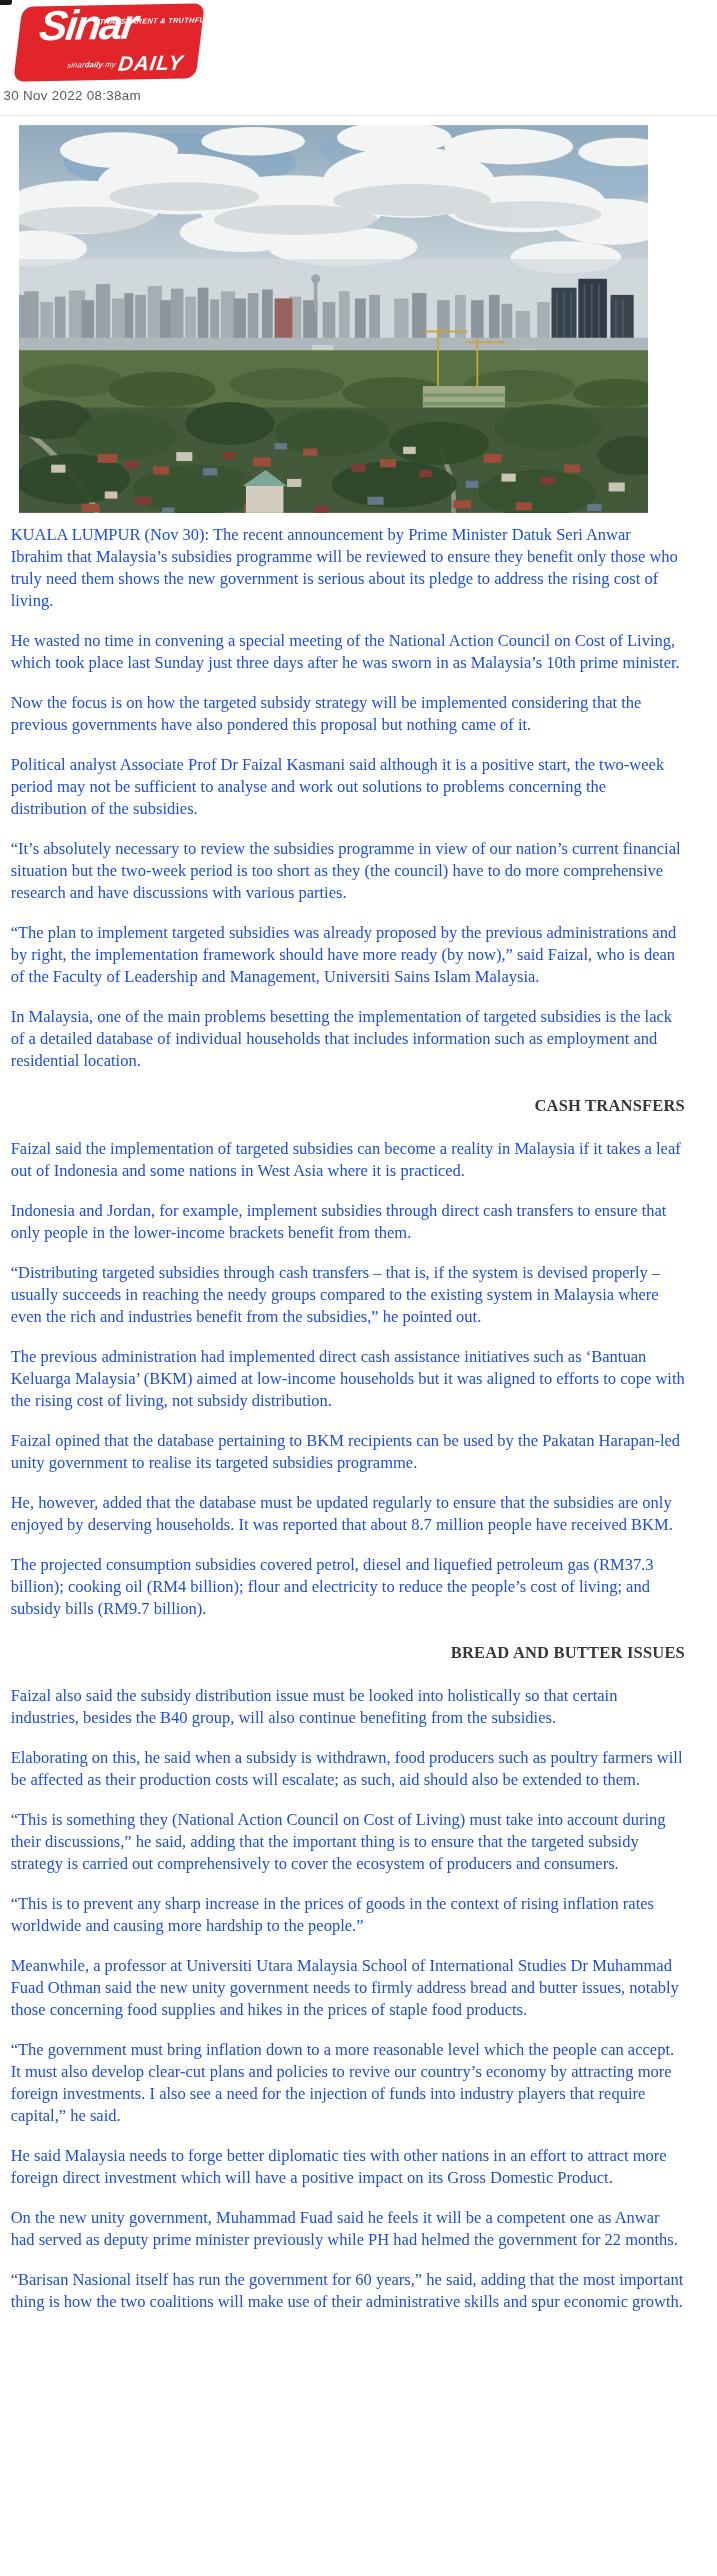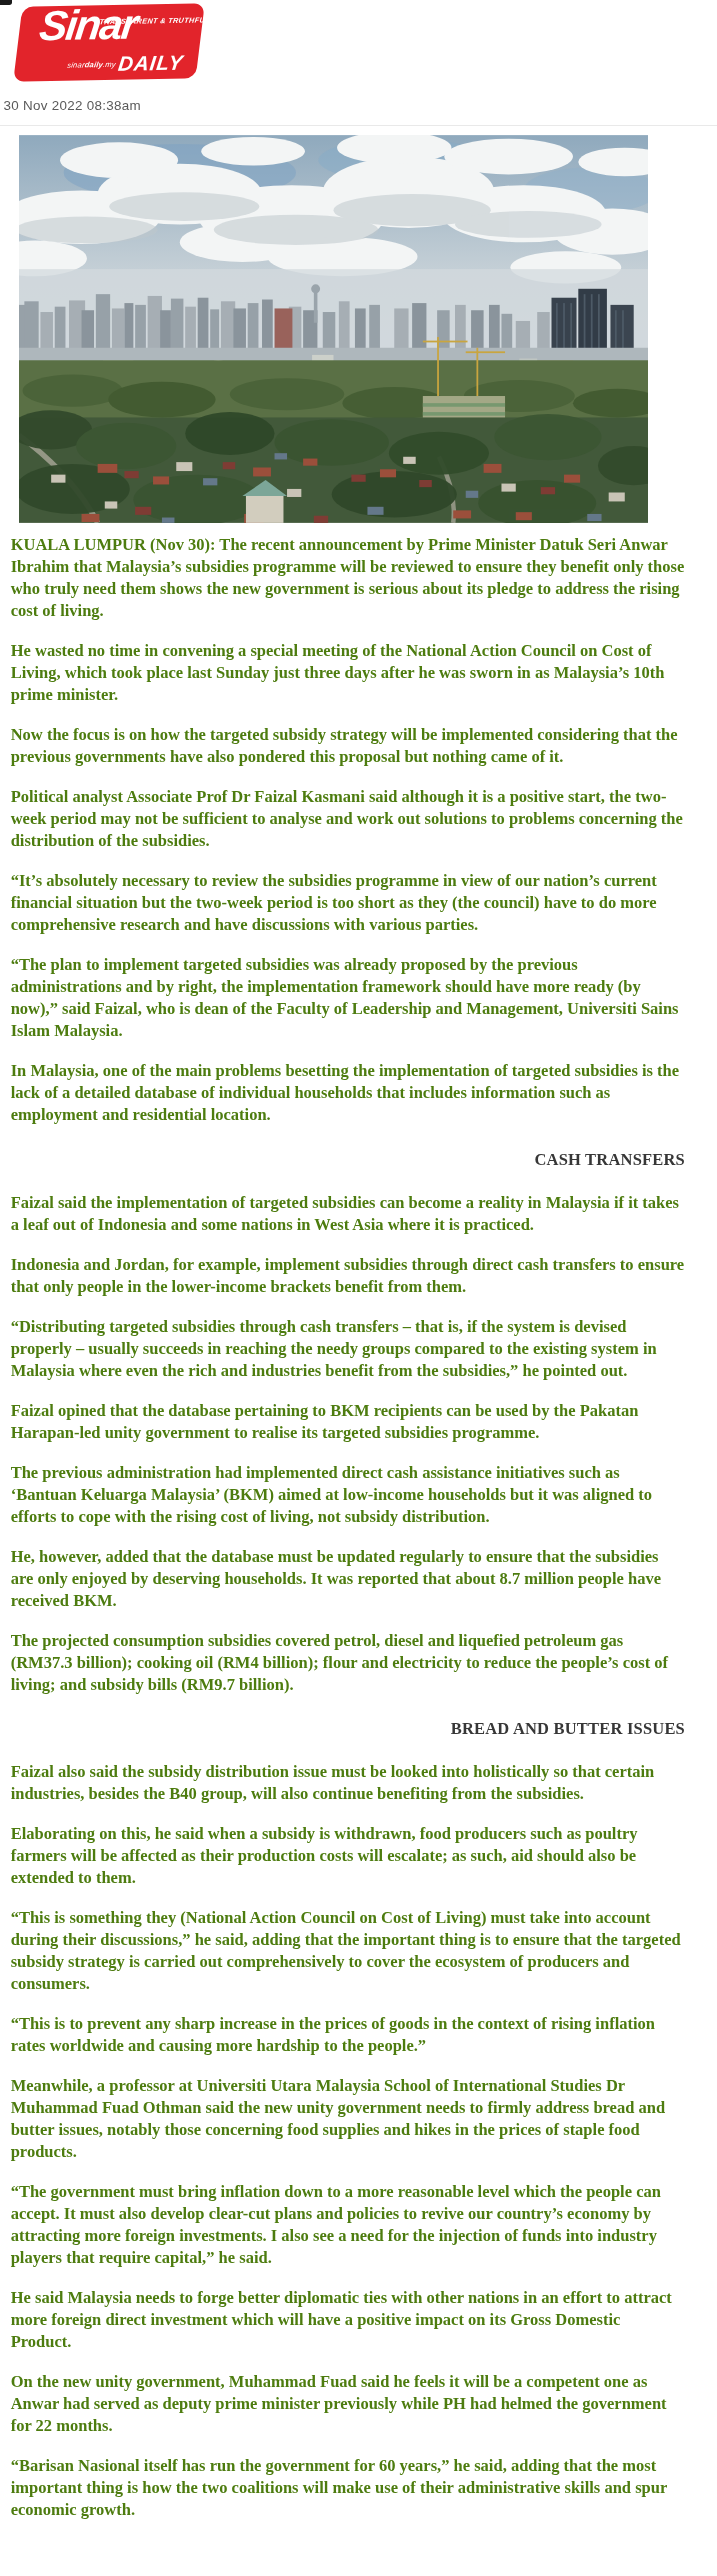--- a/index.html
+++ b/index.html
@@ -9,26 +9,26 @@
   .masthead{position:relative;height:86px;}
   .logo{position:absolute;left:18px;top:5.4px;width:182px;height:75px;background:#e2242b;border-radius:10.7px;transform:skewX(-8deg) rotate(-1deg);color:#fff;font-family:"Liberation Sans",sans-serif;}
   .logo .brand{position:absolute;left:19.7px;top:-3.6px;font-size:42px;font-style:italic;font-weight:800;letter-spacing:-1.8px;}
   .logo .tagline{position:absolute;left:79px;top:11.6px;font-size:7.2px;font-style:italic;font-weight:700;letter-spacing:0.4px;white-space:nowrap;}
   .logo .site{position:absolute;left:52px;bottom:10.7px;font-size:7.6px;font-style:italic;letter-spacing:0.2px;}
   .logo .site b{font-weight:800;}
   .logo .daily{position:absolute;right:14.3px;bottom:4.5px;font-size:20.6px;font-style:italic;font-weight:800;letter-spacing:0.9px;}
   
   .head-block{padding:0 5.4px 0 3.6px;}
   h1.headline{margin:5.4px 0 0;font-size:25px;line-height:1.18;font-weight:700;color:#23232d;letter-spacing:-0.2px;}
-  .pub-date{margin-top:12px;font-family:"Liberation Sans",sans-serif;font-size:13.4px;color:#5a5a5a;letter-spacing:0.3px;}
+  .pub-date{margin-top:2px;font-family:"Liberation Sans",sans-serif;font-size:13.4px;color:#5a5a5a;letter-spacing:0.3px;}
   .divider{border:none;border-top:1.8px solid #e9e9e9;margin:11.6px 0 0;}
   
   article{padding:0 33px 36px 10.7px;}
   figure.photo{margin:9px 0 11.6px 8px;width:629px;height:388px;line-height:0;}
-  article p{margin:0 0 18px;font-size:16.5px;line-height:22px;color:#4d7c0f;font-weight:bold;}
+  article p{margin:0 0 18px;font-size:16.5px;line-height:22px;color:#1d4ed8;}
   article h2{margin:22.4px 0 21.5px;font-size:16.5px;line-height:21.5px;font-weight:700;color:#373737;letter-spacing:0.2px;text-align:right;}
 </style>
 </head>
 <body>
 
 <div class="corner-artifact"></div>
 
 <div class="masthead">
   <div class="logo">
     <span class="tagline">TRANSPARENT &amp; TRUTHFUL</span>
@@ -239,22 +239,22 @@
   <p>He wasted no time in convening a special meeting of the National Action Council on Cost of Living, which took place last Sunday just three days after he was sworn in as Malaysia’s 10th prime minister.</p>
   <p>Now the focus is on how the targeted subsidy strategy will be implemented considering that the previous governments have also pondered this proposal but nothing came of it.</p>
   <p>Political analyst Associate Prof Dr Faizal Kasmani said although it is a positive start, the two-week period may not be sufficient to analyse and work out solutions to problems concerning the distribution of the subsidies.</p>
   <p>“It’s absolutely necessary to review the subsidies programme in view of our nation’s current financial situation but the two-week period is too short as they (the council) have to do more comprehensive research and have discussions with various parties.</p>
   <p>“The plan to implement targeted subsidies was already proposed by the previous administrations and by right, the implementation framework should have more ready (by now),” said Faizal, who is dean of the Faculty of Leadership and Management, Universiti Sains Islam Malaysia.</p>
   <p>In Malaysia, one of the main problems besetting the implementation of targeted subsidies is the lack of a detailed database of individual households that includes information such as employment and residential location.</p>
   <h2>CASH TRANSFERS</h2>
   <p>Faizal said the implementation of targeted subsidies can become a reality in Malaysia if it takes a leaf out of Indonesia and some nations in West Asia where it is practiced.</p>
   <p>Indonesia and Jordan, for example, implement subsidies through direct cash transfers to ensure that only people in the lower-income brackets benefit from them.</p>
   <p>“Distributing targeted subsidies through cash transfers – that is, if the system is devised properly – usually succeeds in reaching the needy groups compared to the existing system in Malaysia where even the rich and industries benefit from the subsidies,” he pointed out.</p>
+  <p>The previous administration had implemented direct cash assistance initiatives such as ‘Bantuan Keluarga Malaysia’ (BKM) aimed at low-income households but it was aligned to efforts to cope with the rising cost of living, not subsidy distribution.</p>
   <p>Faizal opined that the database pertaining to BKM recipients can be used by the Pakatan Harapan-led unity government to realise its targeted subsidies programme.</p>
-  <p>The previous administration had implemented direct cash assistance initiatives such as ‘Bantuan Keluarga Malaysia’ (BKM) aimed at low-income households but it was aligned to efforts to cope with the rising cost of living, not subsidy distribution.</p>
   <p>He, however, added that the database must be updated regularly to ensure that the subsidies are only enjoyed by deserving households. It was reported that about 8.7 million people have received BKM.</p>
   <p>The projected consumption subsidies covered petrol, diesel and liquefied petroleum gas (RM37.3 billion); cooking oil (RM4 billion); flour and electricity to reduce the people’s cost of living; and subsidy bills (RM9.7 billion).</p>
   <h2>BREAD AND BUTTER ISSUES</h2>
   <p>Faizal also said the subsidy distribution issue must be looked into holistically so that certain industries, besides the B40 group, will also continue benefiting from the subsidies.</p>
   <p>Elaborating on this, he said when a subsidy is withdrawn, food producers such as poultry farmers will be affected as their production costs will escalate; as such, aid should also be extended to them.</p>
   <p>“This is something they (National Action Council on Cost of Living) must take into account during their discussions,” he said, adding that the important thing is to ensure that the targeted subsidy strategy is carried out comprehensively to cover the ecosystem of producers and consumers.</p>
   <p>“This is to prevent any sharp increase in the prices of goods in the context of rising inflation rates worldwide and causing more hardship to the people.”</p>
   <p>Meanwhile, a professor at Universiti Utara Malaysia School of International Studies Dr Muhammad Fuad Othman said the new unity government needs to firmly address bread and butter issues, notably those concerning food supplies and hikes in the prices of staple food products.</p>
   <p>“The government must bring inflation down to a more reasonable level which the people can accept. It must also develop clear-cut plans and policies to revive our country’s economy by attracting more foreign investments. I also see a need for the injection of funds into industry players that require capital,” he said.</p>
   <p>He said Malaysia needs to forge better diplomatic ties with other nations in an effort to attract more foreign direct investment which will have a positive impact on its Gross Domestic Product.</p>

